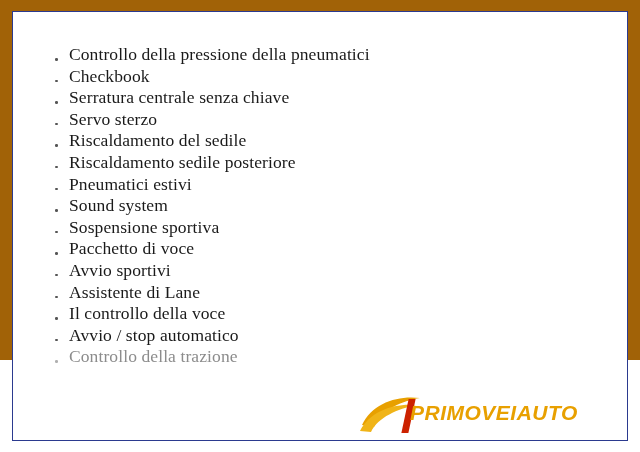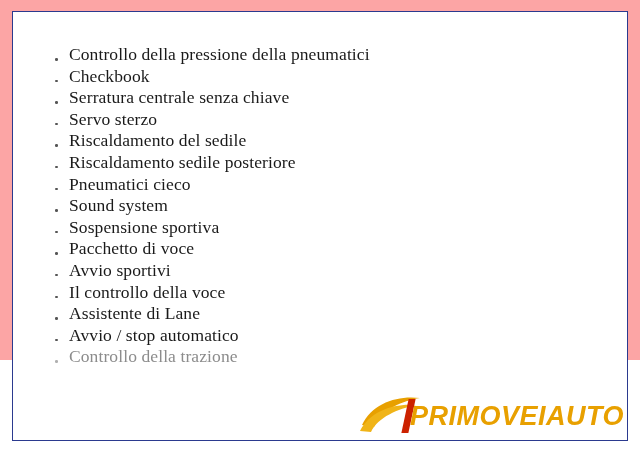--- a/index.html
+++ b/index.html
@@ -11,21 +11,21 @@
     height: 452px;
     background: #ffffff;
     font-family: "Liberation Serif", serif;
     overflow: hidden;
   }
   .page {
     position: relative;
     width: 640px;
     height: 360px;
     box-sizing: border-box;
-    background: #fca5a5;
+    background: #a16207;
   }
   .frame {
     position: absolute;
     left: 12px;
     top: 11px;
     width: 616px;
     height: 430px;
     box-sizing: border-box;
     border: 1px solid #2b3a8f;
     background: #ffffff;
@@ -79,21 +79,21 @@
     width: 80px;
     height: 40px;
   }
   .logo-text {
     position: absolute;
     left: 52px;
     top: 6px;
     font-family: "Liberation Sans", sans-serif;
     font-weight: bold;
     font-style: italic;
-    font-size: 27px;
+    font-size: 21px;
     letter-spacing: 0.5px;
     color: #e8a000;
     white-space: nowrap;
   }
   .logo-text .primo {
     color: #e8a000;
   }
   .logo-text .auto {
     color: #e8a000;
   }
@@ -113,27 +113,27 @@
 <div class="page">
   <div class="frame">
 
     <ul class="feature-list">
       <li>Controllo della pressione della pneumatici</li>
       <li>Checkbook</li>
       <li>Serratura centrale senza chiave</li>
       <li>Servo sterzo</li>
       <li>Riscaldamento del sedile</li>
       <li>Riscaldamento sedile posteriore</li>
-      <li>Pneumatici cieco</li>
+      <li>Pneumatici estivi</li>
       <li>Sound system</li>
       <li>Sospensione sportiva</li>
       <li>Pacchetto di voce</li>
       <li>Avvio sportivi</li>
+      <li>Assistente di Lane</li>
       <li>Il controllo della voce</li>
-      <li>Assistente di Lane</li>
       <li>Avvio / stop automatico</li>
       <li class="dim">Controllo della trazione</li>
     </ul>
 
     <div class="logo">
       <svg class="logo-swoosh" viewBox="0 0 80 40">
         <path d="M4 30 C 14 8, 40 0, 62 3 C 44 6, 24 14, 16 32 Z" fill="#e8a000"></path>
         <path d="M2 36 C 12 16, 36 8, 58 10 C 40 14, 20 22, 13 37 Z" fill="#f0b418"></path>
       </svg>
       <div class="logo-bar"></div>

